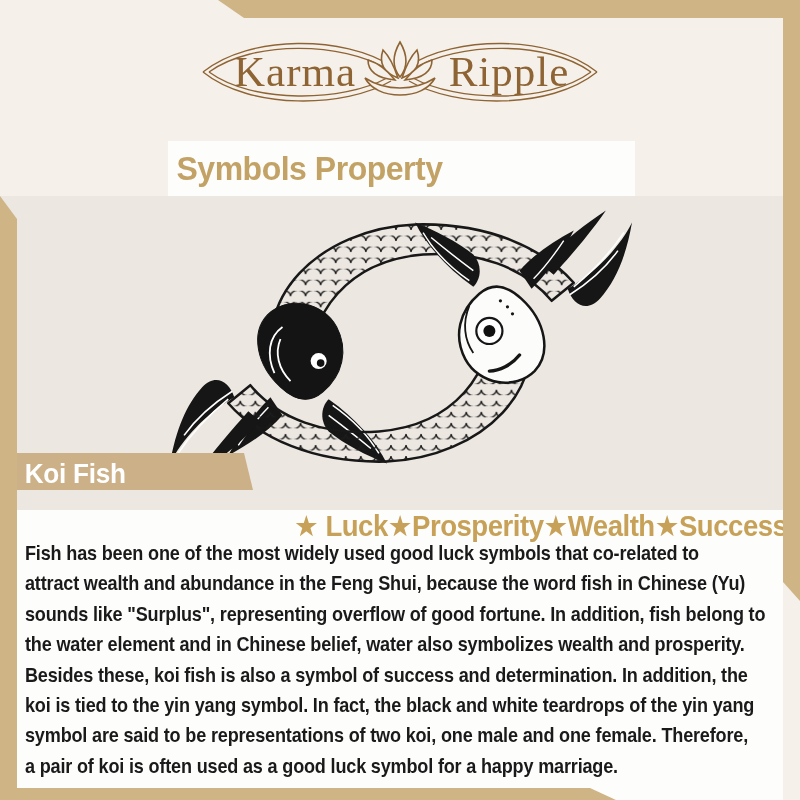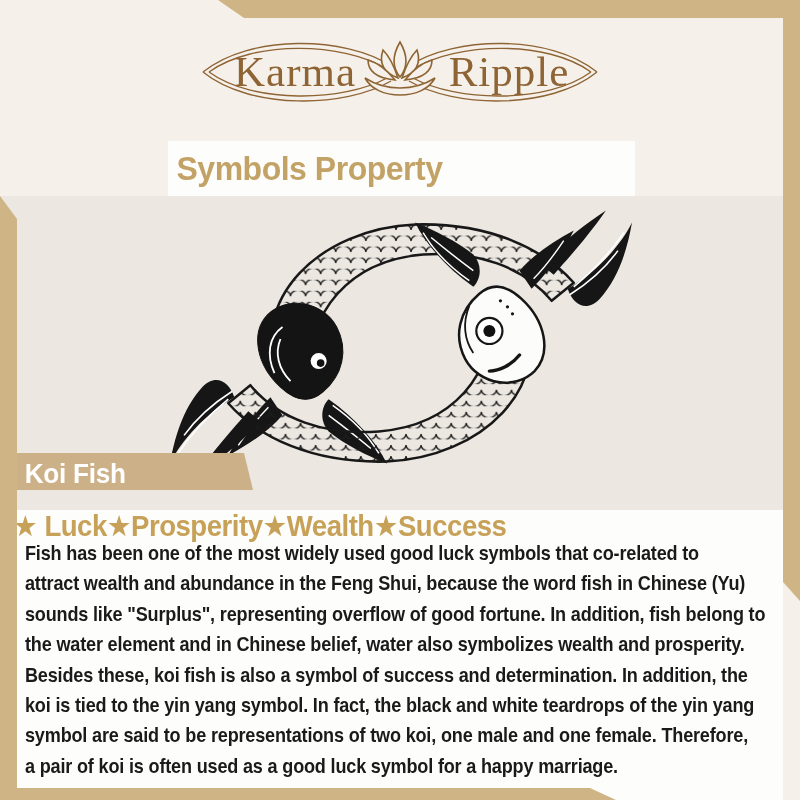--- a/index.html
+++ b/index.html
@@ -57,21 +57,21 @@
     display:flex;align-items:flex-end;
   }
   .section-banner span{
     color:#fff;font-weight:700;font-size:27px;padding-left:12px;
     letter-spacing:-.3px;transform:scaleX(.97);transform-origin:left center;
     white-space:nowrap;
   }
   
   .tagline{
     position:absolute;left:0;top:509px;width:800px;z-index:2;
-    display:flex;justify-content:flex-start;
+    display:flex;justify-content:flex-end;
   }
   .tagline span{
     font-size:29px;font-weight:700;color:var(--gold,#c7a158);
     letter-spacing:-.5px;transform:scaleX(.95);white-space:nowrap;
   }
   
   .paragraph{
     position:absolute;left:25px;top:538px;width:760px;z-index:2;
     color:var(--text-dark,#1a1a1a);
   }

